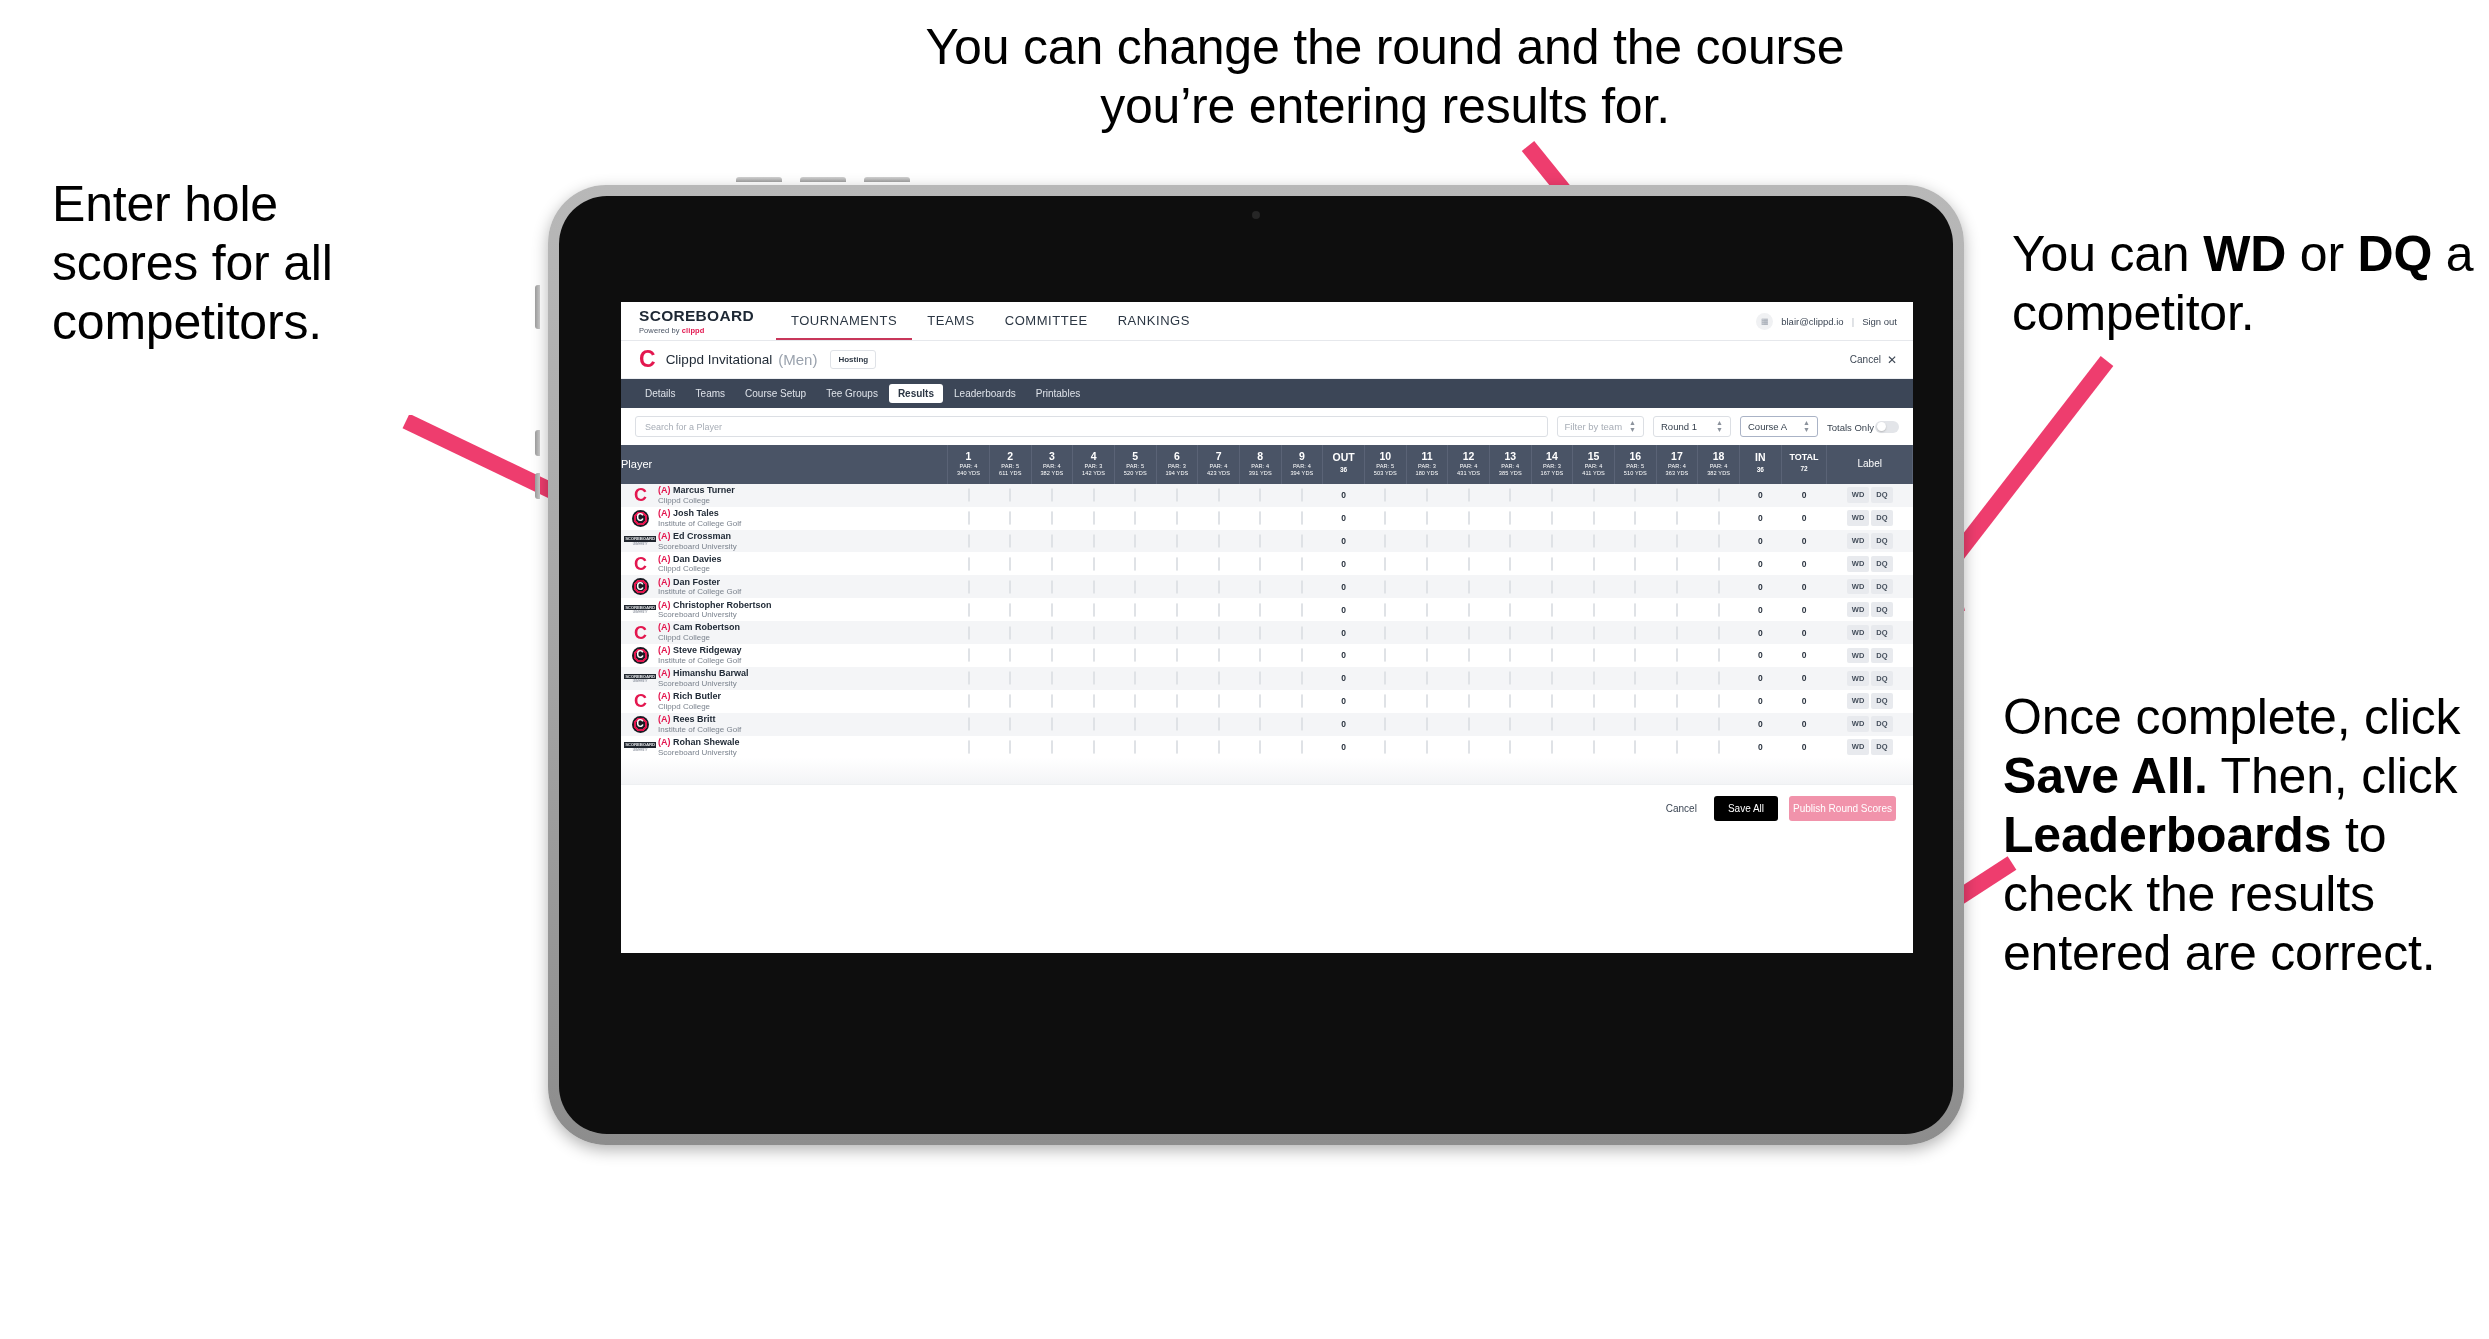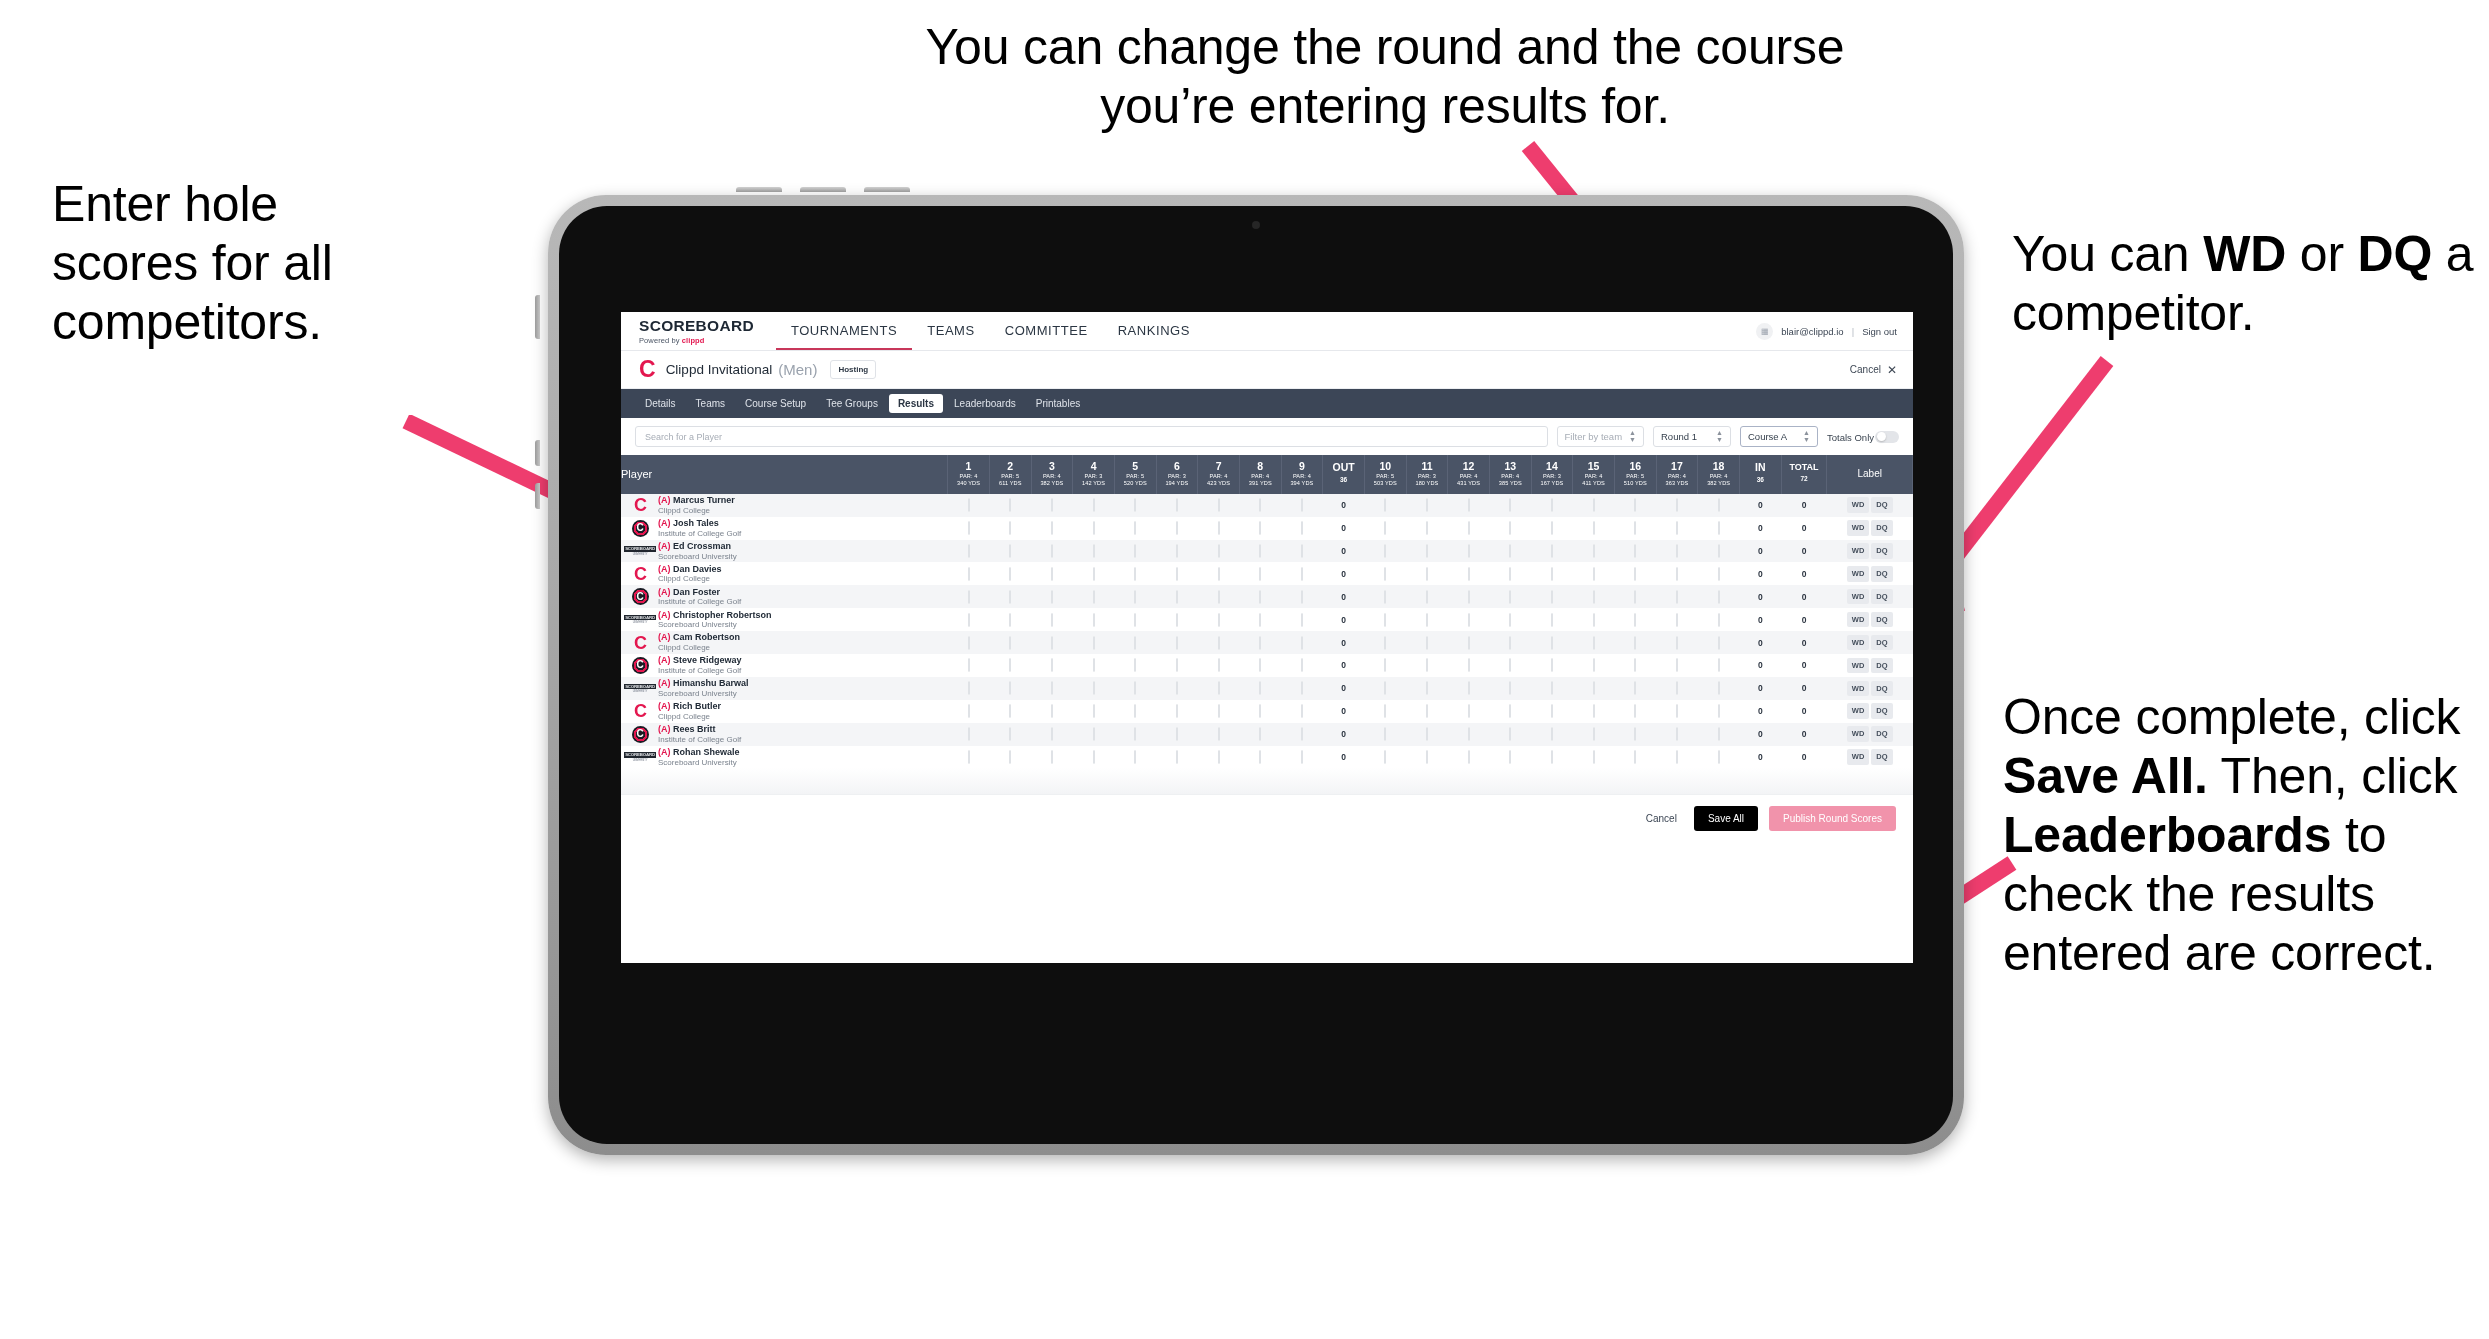--- a/index.html
+++ b/index.html
@@ -25,21 +25,21 @@
   #callout-left   { left: 52px;  top: 175px; width: 360px; }
   #callout-wd     { left: 2012px; top: 225px; width: 470px; }
   #callout-save   { left: 2003px; top: 688px; width: 480px; }
 
   
   .arrow { position: absolute; }
 
   
   .tablet {
     position: absolute;
-    left: 548px; top: 195px;
+    left: 548px; top: 185px;
     width: 1416px; height: 960px;
     background: linear-gradient(180deg,#b8b8b8 0%, #a9a9a9 40%, #8d8d8d 100%);
     border-radius: 58px;
     padding: 11px;
     box-shadow: 0 5px 16px rgba(0,0,0,0.30);
   }
   .tablet-inner {
     width: 100%; height: 100%;
     background: #0e0e0e;
     border-radius: 48px;
@@ -231,21 +231,21 @@
     height: 47px; background:#fff; display:flex; align-items:center;
     justify-content:flex-end; gap: 11px; padding-right: 17px; border-top: 1px solid #eef0f2;
   }
   .btn-cancel { font-size: 10px; color: #3b4插; color:#3b4553; cursor:pointer; padding: 0 6px;}
   .btn-save {
     background:#000000; color:#fff; font-size:10px; border-radius:3px;
     padding: 7px 14px; cursor:pointer;
   }
   .btn-publish {
     background:#f193ab; color:#fff; font-size:10px; border-radius:3px;
-    padding: 7px 14px; cursor:pointer;
+    padding: 7px 4px; cursor:pointer;
   }
   .screen-bottom-pad { height: 42px; background:#fff; }
 </style>
 </head>
 <body>
 
 <div class="page">
 
   <div class="callout" id="callout-top">You can change the round and the course you’re entering results for.</div>
   <div class="callout" id="callout-left">Enter hole scores for all competitors.</div>

